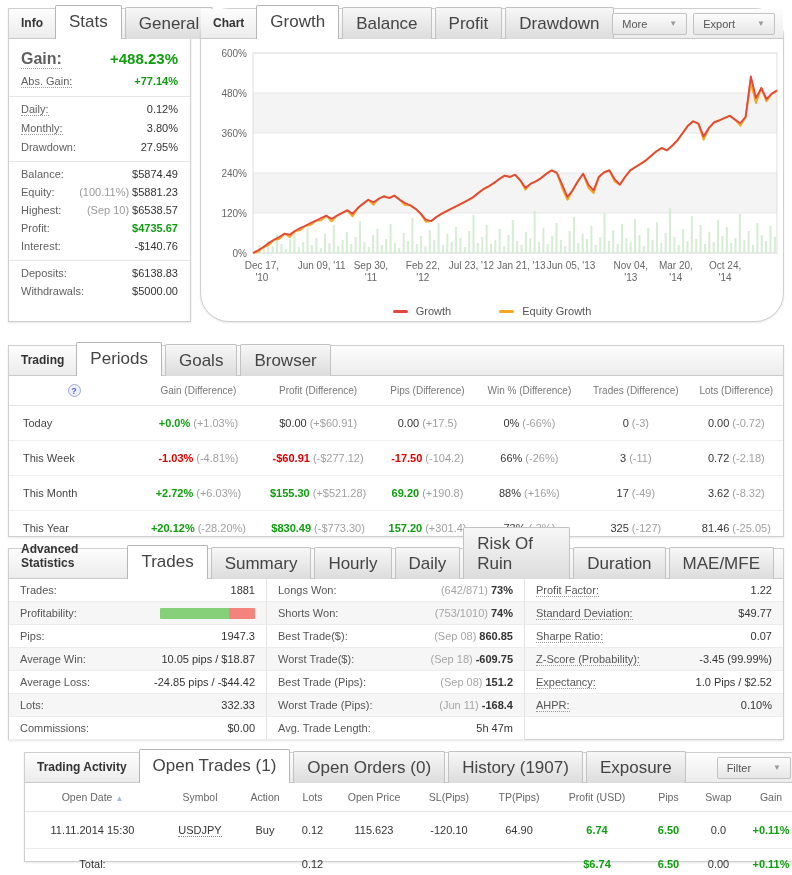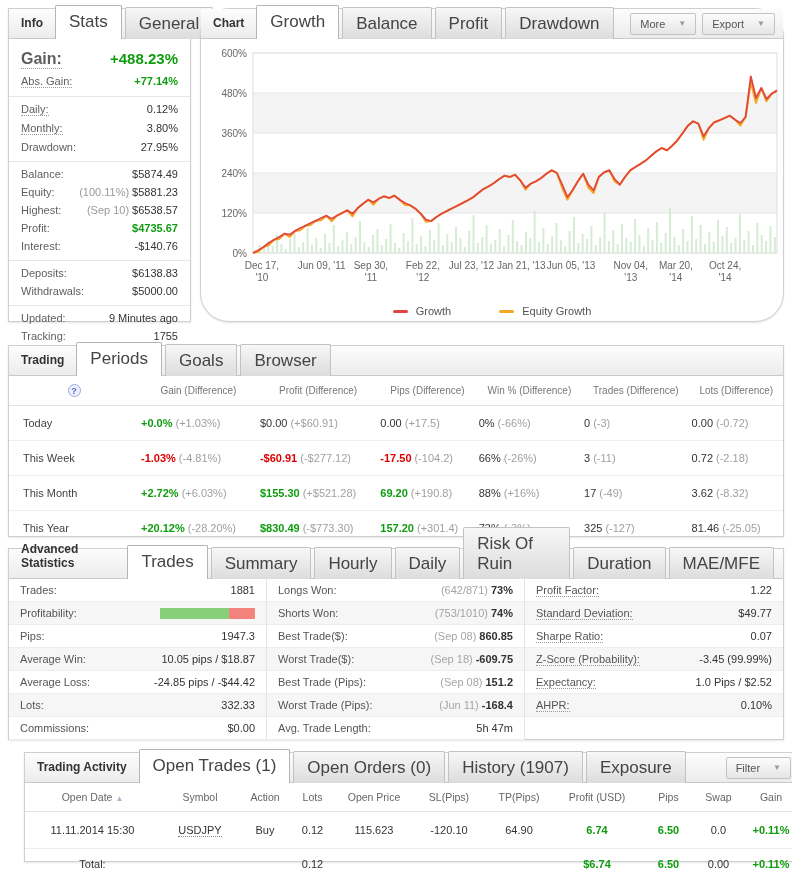--- a/index.html
+++ b/index.html
@@ -15,21 +15,21 @@
   }
   .panel-title { font-weight:bold; font-size:12px; color:#333; padding:0 12px 8px 6px; align-self:flex-end; }
   .tab {
     padding:6px 13px 5px; margin-right:3px; border:1px solid #c2c2c2; border-bottom:none;
     background:linear-gradient(#f7f7f7,#dcdcdc); color:#444; border-radius:2px 2px 0 0;
     font-size:17px; cursor:pointer; margin-bottom:-1px; position:relative;
   }
   .tab.active { background:#fff; border-color:#b5b5b5; padding-bottom:7px; z-index:2; }
   .hbtn {
     position:relative; border:1px solid #c2c2c2; background:linear-gradient(#fcfcfc,#e6e6e6);
-    padding:4px 9px; border-radius:2px; color:#555; cursor:pointer; display:flex; align-items:center; gap:13px;
+    padding:4px 9px; border-radius:2px; color:#555; cursor:pointer; display:flex; align-items:center; gap:22px;
     align-self:center; margin-left:6px; font-size:11px;
   }
   .hbtn .caret { font-size:8px; color:#9a9a9a; }
   .header-right { position:absolute; right:8px; top:0; bottom:0; display:flex; align-items:center; }
 
   
   #info-body { padding:5px 0 0; }
   .igroup { border-bottom:1px solid #e6e6e6; padding:3px 0 5px; }
   .igroup:last-child { border-bottom:none; }
   .irow { display:flex; justify-content:space-between; align-items:baseline; padding:3px 12px; }
@@ -46,21 +46,21 @@
   
   #chart-body { position:relative; height:283px; }
   #growth-chart { position:absolute; left:0; top:2px; }
   #chart-legend { position:absolute; left:0; right:0; bottom:5px; display:flex; justify-content:center; gap:48px; }
   .legend-item { display:flex; align-items:center; gap:8px; color:#555; font-size:11px; }
   .legend-swatch { width:15px; height:3px; border-radius:2px; }
 
   
   .ptable { width:100%; border-collapse:collapse; }
   .ptable th { font-weight:normal; color:#777; font-size:10px; padding:8px 2px; border-bottom:1px solid #e3e3e3; text-align:center; }
-  .ptable td { padding:11px 2px; border-bottom:1px solid #efefef; text-align:left; color:#333; }
+  .ptable td { padding:11px 2px; border-bottom:1px solid #efefef; text-align:center; color:#333; }
   .ptable tr:last-child td { border-bottom:none; }
   .ptable td.rowlabel { text-align:left; padding-left:14px; color:#444; }
   .diff { color:#a0a0a0; margin-left:3px; }
   .qicon {
     display:inline-block; width:13px; height:13px; line-height:12px; border-radius:50%;
     background:#eef1fb; border:1px solid #9aa9e0; color:#5566cc; font-size:9px; font-weight:bold; text-align:center; cursor:help;
   }
 
   
   #adv-grid { display:grid; grid-template-columns:258px 258px 258px; }
@@ -141,30 +141,20 @@
         </div>
       </div>
       <div class="igroup">
         <div class="irow">
           <span class="ilabel">Deposits:</span>
           <span class="ival">$6138.83</span>
         </div>
         <div class="irow">
           <span class="ilabel">Withdrawals:</span>
           <span class="ival">$5000.00</span>
-        </div>
-      </div>
-      <div class="igroup">
-        <div class="irow">
-          <span class="ilabel">Updated:</span>
-          <span class="ival">9 Minutes ago</span>
-        </div>
-        <div class="irow">
-          <span class="ilabel">Tracking:</span>
-          <span class="ival">1755</span>
         </div>
       </div>
     </div>
 </div>
 
 <div class="panel" style="left:200px; top:8px; width:584px; height:314px;border-radius:29px;">
   <div class="panel-header">
     <div class="panel-title">Chart</div>
     <div class="tab active">Growth</div>
     <div class="tab">Balance</div>

